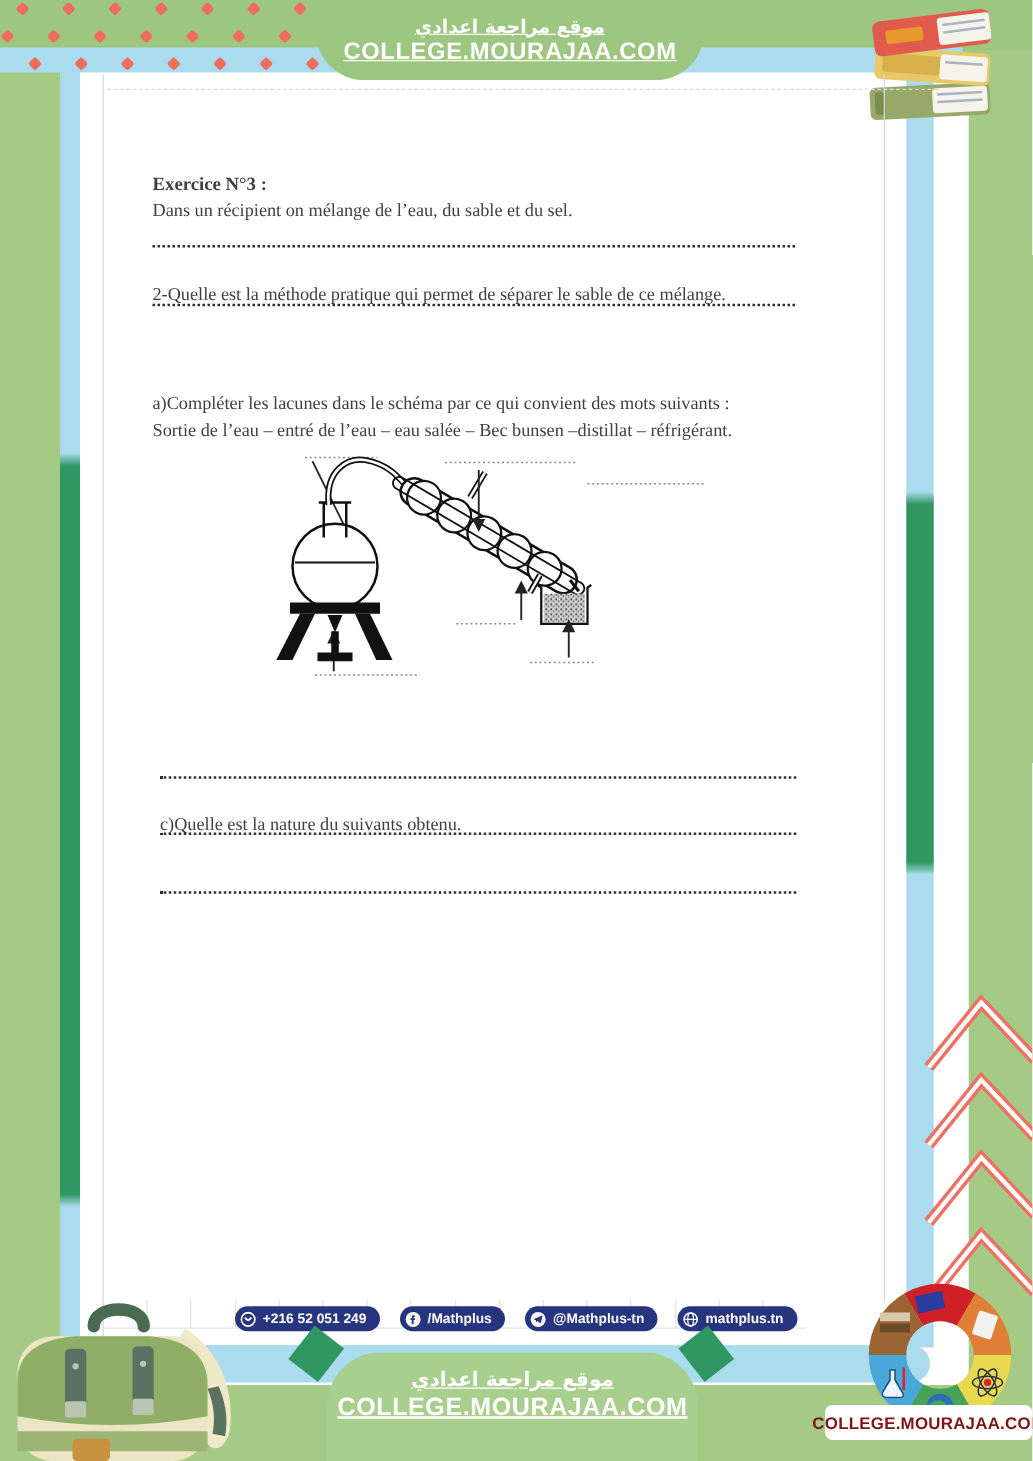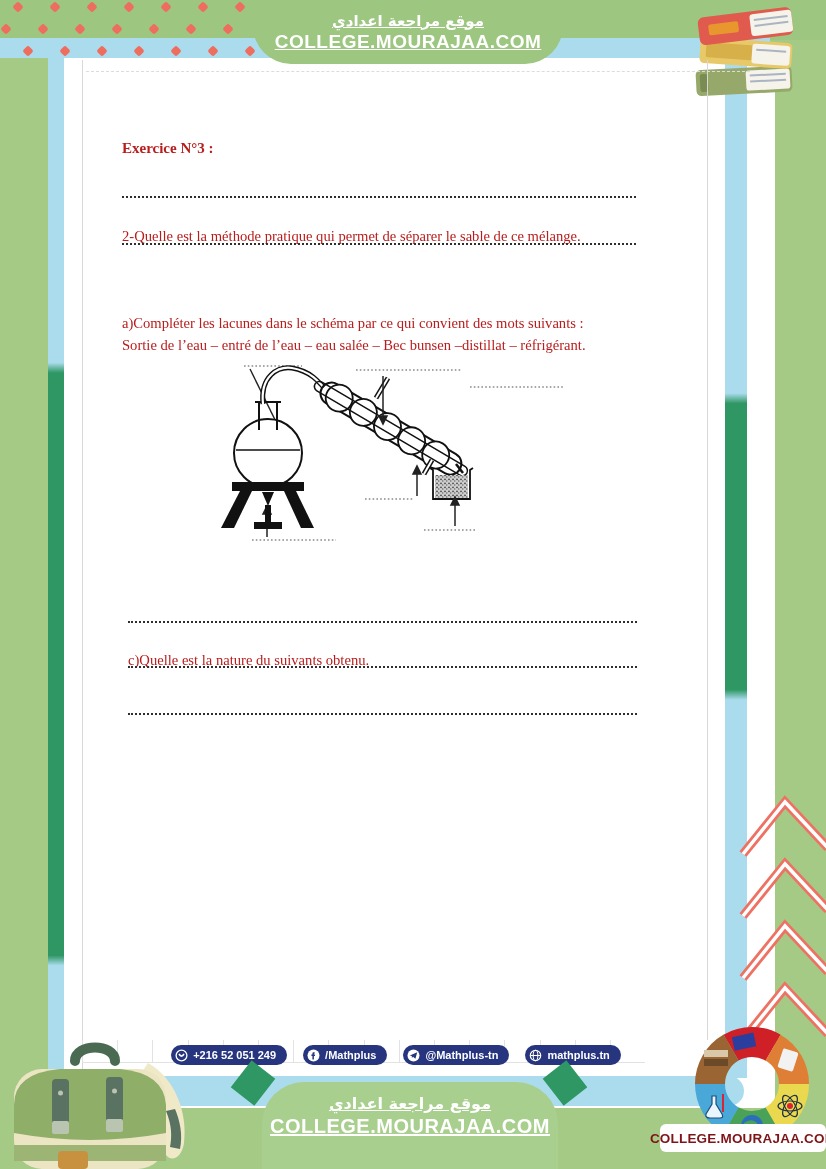--- a/index.html
+++ b/index.html
@@ -28,28 +28,28 @@
   .wedge.l{left:238px;top:1066px;transform:rotate(38deg);}
   .wedge.r{left:550px;top:1066px;transform:rotate(-38deg);}
   .footer-tab{left:262px;top:1082px;width:296px;height:87px;background:#a9cf8f;border-radius:42px 42px 0 0;
     display:flex;flex-direction:column;align-items:center;justify-content:flex-start;padding-top:12px;box-sizing:border-box;gap:2px;}
   .footer-tab .site-ar{font-size:16px;}
   .footer-tab .site-domain{font-size:20px;}
 
   
   .page-edge{background:#d8d8d8;}
   .doc{left:0;top:0;width:826px;height:1169px;filter:blur(.3px);
-       font-family:"Liberation Serif","DejaVu Serif",serif;color:#b91c1c;font-size:14.6px;}
+       font-family:"Liberation Serif","DejaVu Serif",serif;color:#404040;font-size:14.6px;}
   .doc .line{position:absolute;white-space:nowrap;}
   .doc .title{font-weight:bold;font-size:15px;}
   .answer-dots{position:absolute;border-bottom:2.6px dotted #2e2e2e;}
   .para{position:absolute;text-align:justify;line-height:21px;}
 
   
-  .badges{left:85px;top:1045px;width:622px;display:flex;justify-content:center;gap:16px;}
+  .badges{left:102px;top:1045px;width:622px;display:flex;justify-content:center;gap:16px;}
   .pill{display:inline-flex;align-items:center;gap:5px;background:#26357d;color:#fff;border-radius:10px;
     padding:2px 11px 2px 4px;font-size:11px;font-weight:bold;height:16px;}
 
   
   .logo-caption{left:660px;top:1124px;width:166px;height:28px;background:#fff;border-radius:6px;
     display:flex;align-items:center;justify-content:center;color:#7e1418;font-weight:bold;
     font-size:13.5px;letter-spacing:.2px;}
   svg{display:block;}
 </style>
 </head>
@@ -133,20 +133,21 @@
       <div class="abs" style="left: 469.2px; top: 1040px; width: 1px; height: 22px; background: rgb(226, 226, 226);"></div>
       <div class="abs" style="left: 504.4px; top: 1040px; width: 1px; height: 22px; background: rgb(226, 226, 226);"></div>
       <div class="abs" style="left: 539.6px; top: 1040px; width: 1px; height: 22px; background: rgb(226, 226, 226);"></div>
       <div class="abs" style="left: 574.8px; top: 1040px; width: 1px; height: 22px; background: rgb(226, 226, 226);"></div>
       <div class="abs" style="left: 610px; top: 1040px; width: 1px; height: 22px; background: rgb(226, 226, 226);"></div>
       <div class="abs" style="left: 82px; top: 1062px; width: 563px; height: 1px; background: rgb(226, 226, 226);"></div>
     </div>
 
   <div class="abs doc">
     <div class="line title" style="left:122px;top:140px">Exercice N°3 :</div>
+    <div class="line" style="left:122px;top:161px">Dans un récipient on mélange de l’eau, du sable et du sel.</div>
     <div class="answer-dots" style="left:122px;top:196px;width:514px"></div>
     <div class="line" style="left:122px;top:228px">2-Quelle est la méthode pratique qui permet de séparer le sable de ce mélange.</div>
     <div class="answer-dots" style="left:122px;top:243px;width:514px"></div>
     <div class="line" style="left:122px;top:337px">Sortie de l’eau – entré de l’eau – eau salée – Bec bunsen –distillat – réfrigérant.</div>
     <div class="line" style="left:122px;top:315px">a)Compléter les lacunes dans le schéma par ce qui convient des mots suivants :</div>
 
     <svg class="abs" style="left:200px;top:358px" width="370" height="205" viewBox="0 0 370 205">
       <defs>
         <pattern id="sp" width="4" height="4" patternUnits="userSpaceOnUse">
           <rect width="4" height="4" fill="#cfcfcf"></rect>

